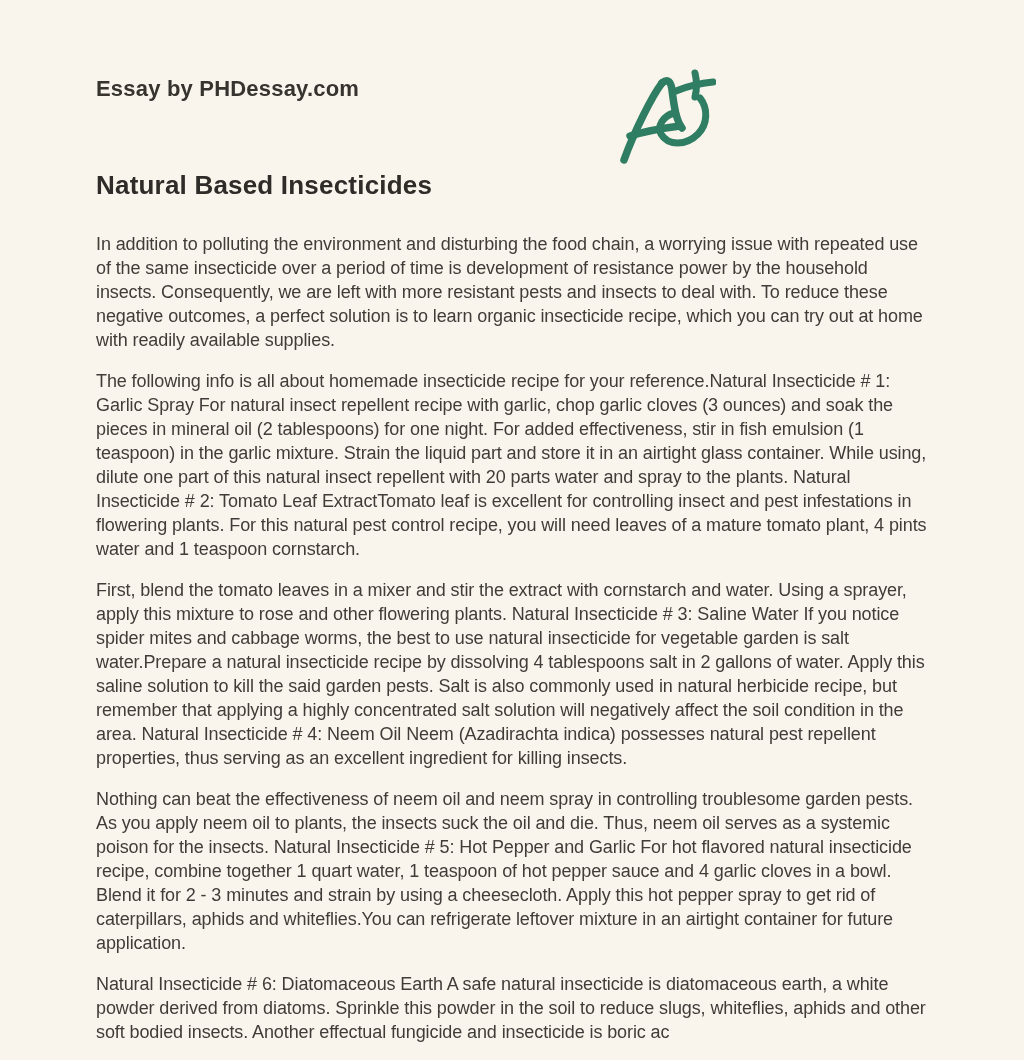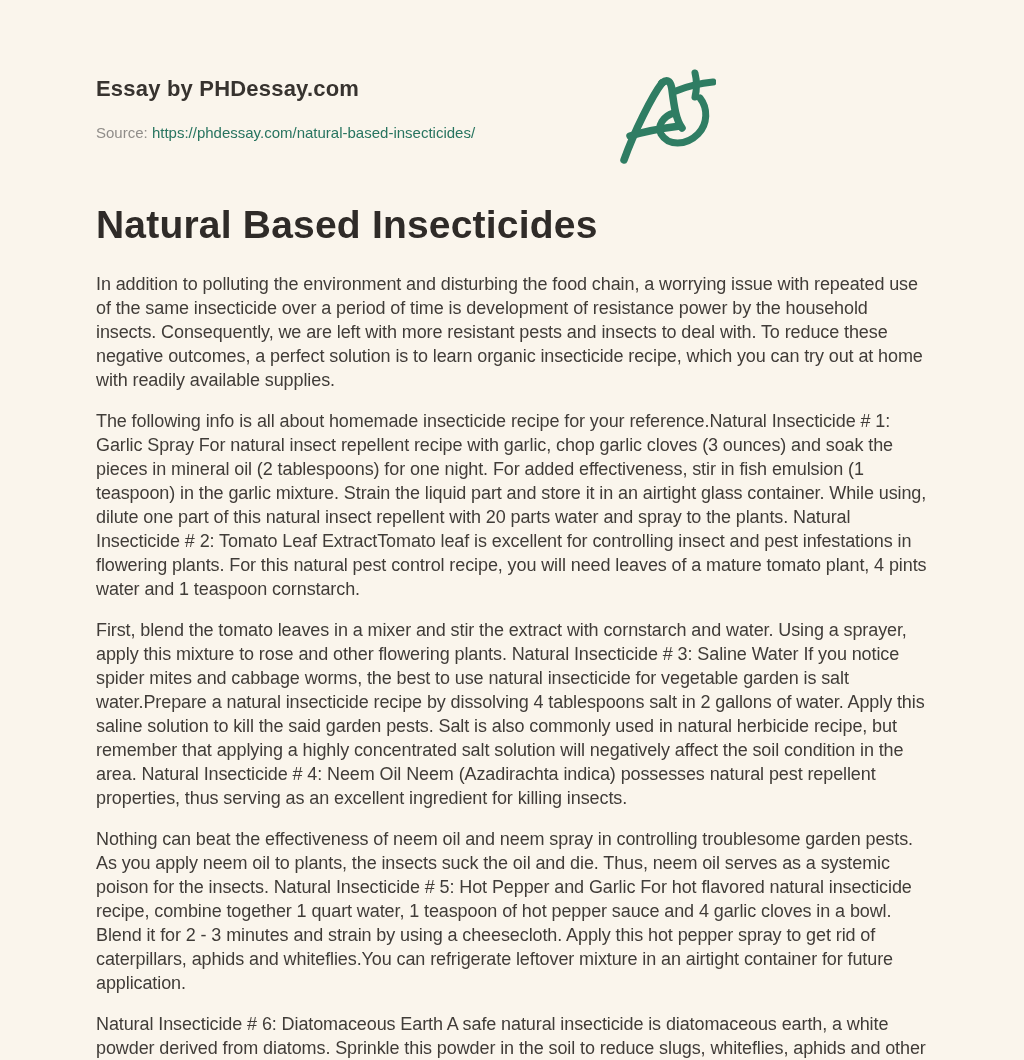--- a/index.html
+++ b/index.html
@@ -44,21 +44,21 @@
   }
   .logo {
     position: absolute;
     top: 68px;
     right: 100px;
     width: 100px;
     height: 96px;
   }
   .article-title {
     margin: 66px 0 0 0;
-    font-size: 39px;
+    font-size: 26px;
     line-height: 34px;
     font-weight: 700;
     letter-spacing: 0.2px;
     color: #2f2b28;
   }
   .article-body {
     margin-top: 30px;
     width: 832px;
   }
   .article-body p {
@@ -70,24 +70,20 @@
   }
 </style>
 </head>
 <body>
 
 <div class="page">
 
   <header>
     <h1 class="site-title">Essay by PHDessay.com</h1>
 
-    <div class="source-line">
-      <span class="source-label">Source:</span>
-      <a class="source-link" href="#">https://phdessay.com/natural-based-insecticides/</a>
-    </div>
 
     <span class="logo">
       <svg width="100" height="96" viewBox="0 0 100 96" fill="none" xmlns="http://www.w3.org/2000/svg">
 
         <path d="M8 92 C18 64 36 28 46 15" stroke="#2f7d63" stroke-width="7.5" stroke-linecap="round" fill="none"></path>
         <path d="M46 15 C52 10 55 14 56 22 C58 38 60 52 66 60" stroke="#2f7d63" stroke-width="7.5" stroke-linecap="round" fill="none"></path>
         <path d="M14 68 C30 63 48 60 64 58" stroke="#2f7d63" stroke-width="7.5" stroke-linecap="round" fill="none"></path>
 
         <path d="M79 5 C81 13 81 21 79 29" stroke="#2f7d63" stroke-width="7" stroke-linecap="round" fill="none"></path>
         <path d="M60 23 C72 18 85 15 97 14" stroke="#2f7d63" stroke-width="7" stroke-linecap="round" fill="none"></path>

